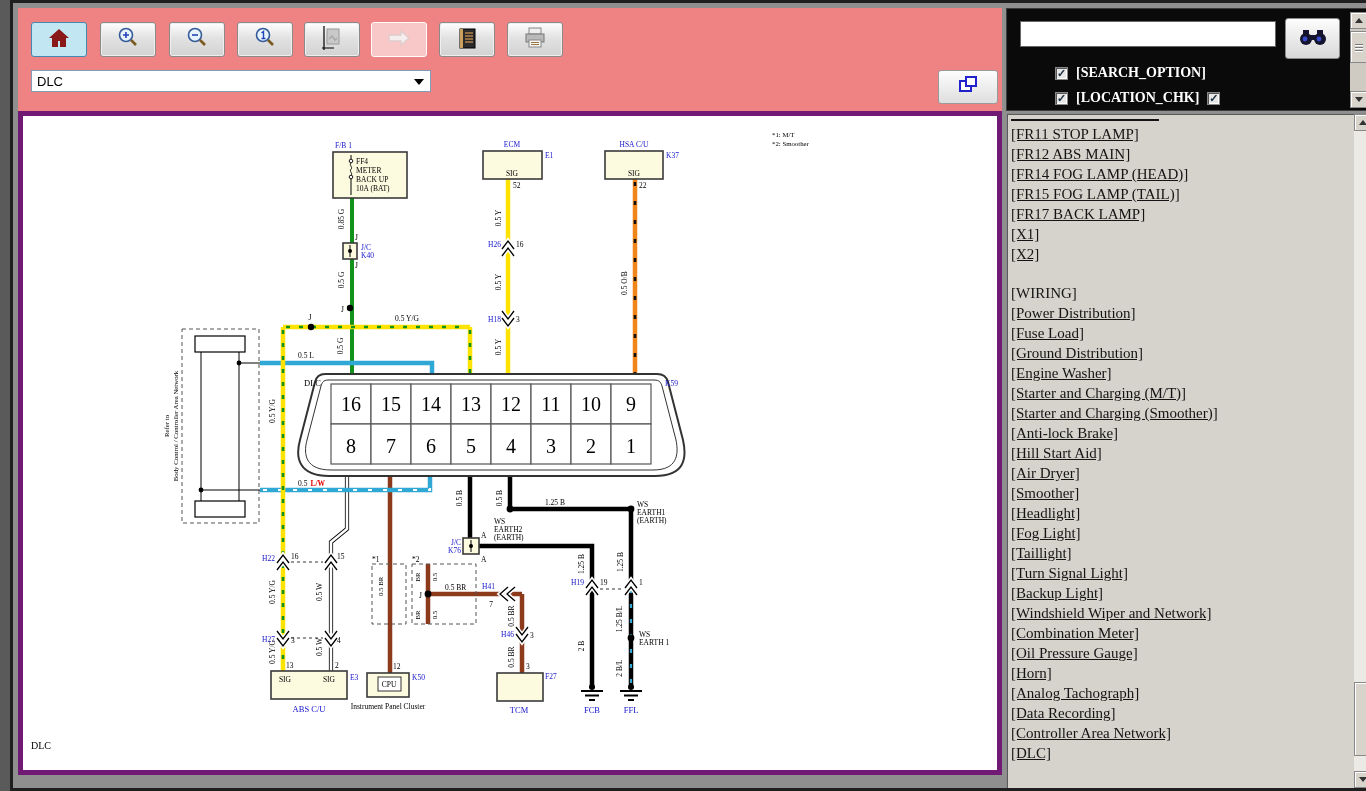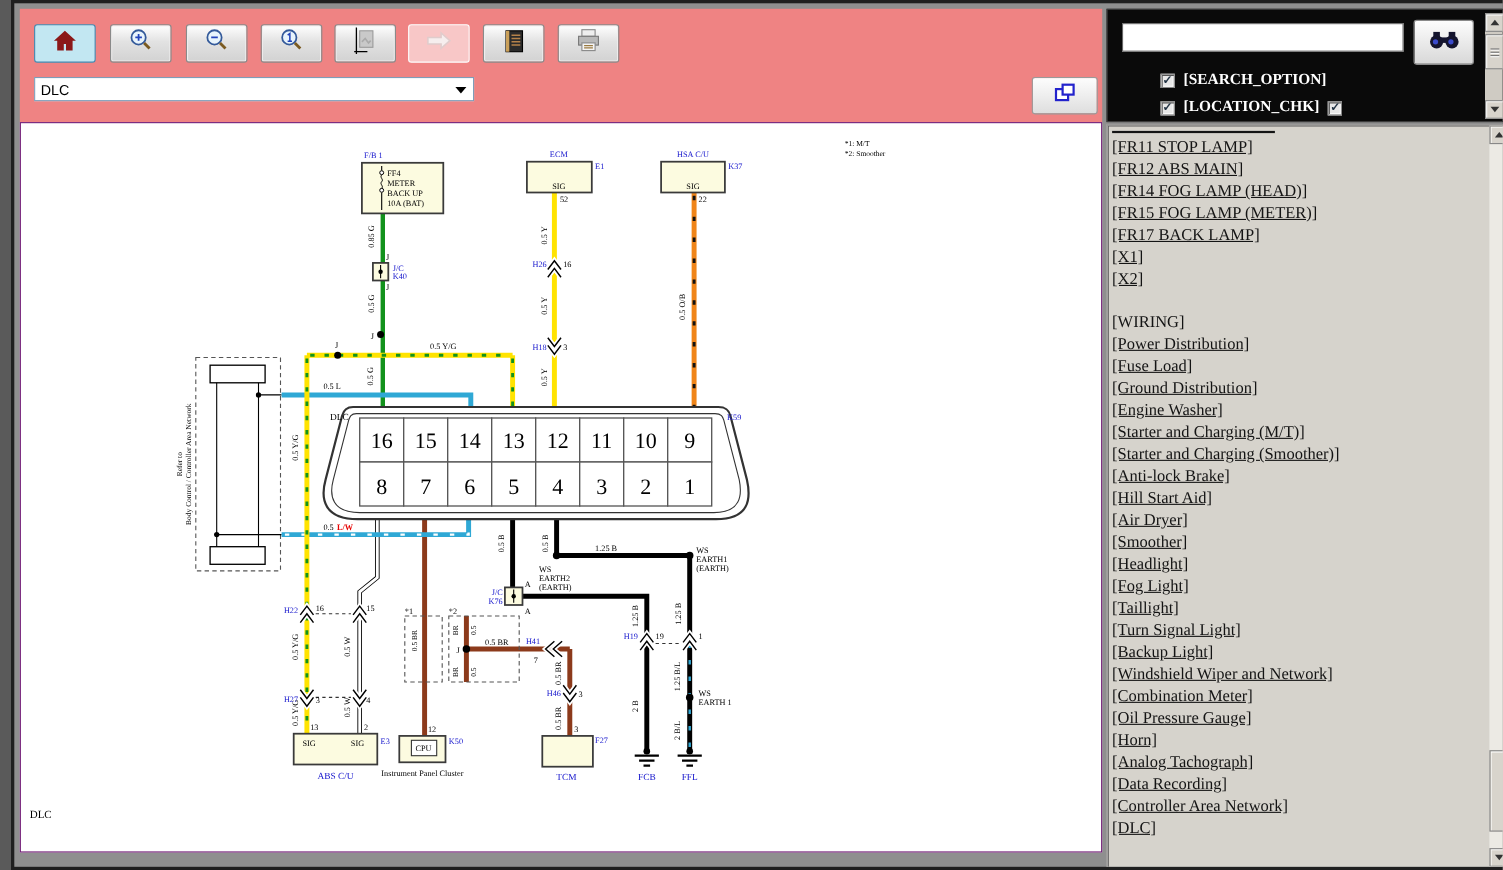--- a/index.html
+++ b/index.html
@@ -7,21 +7,21 @@
   .window{position:relative;width:1366px;height:791px;background:#8f8f8f;border:3px solid #1f1f1f;font-family:"Liberation Sans",sans-serif;overflow:hidden;margin-left:10px;}
   
   .toolbar-area{position:absolute;left:5px;top:5px;width:984px;height:103px;background:#ef8383;}
   .tb-btn{position:absolute;top:14px;width:56px;height:35px;background:linear-gradient(#ffffff,#e2e2e2 45%,#d2d2d2);border:1px solid #8a8a8a;border-radius:3px;box-shadow:inset 0 0 0 1px #efefef;display:flex;align-items:center;justify-content:center;}
   .tb-btn.active{background:#c2e7f2;border:1px solid #4288b0;box-shadow:none;}
   .tb-btn.disabled-arrow{background:rgba(255,255,255,0.55);border:1px solid #fdfdfd;box-shadow:none;}
   .dropdown{position:absolute;left:13px;top:62px;width:400px;height:22px;background:#fff;border:1px solid #7f9db9;display:flex;align-items:center;padding-left:5px;font-size:13px;color:#000;}
   .dd-arrow{position:absolute;right:6px;top:8px;width:0;height:0;border-left:5px solid transparent;border-right:5px solid transparent;border-top:6px solid #000;}
   .win-btn{position:absolute;left:920px;top:62px;width:60px;height:34px;background:linear-gradient(#fdfdfd,#dedede);border:1px solid #9a9a9a;border-radius:3px;display:flex;align-items:center;justify-content:center;}
   
-  .canvas{position:absolute;left:5px;top:108px;width:984px;height:664px;background:#fff;border:1px solid #701a75;}
+  .canvas{position:absolute;left:5px;top:108px;width:984px;height:664px;background:#fff;border:5px solid #701a75;}
   .corner-label{position:absolute;left:8px;top:624px;font-family:"Liberation Serif",serif;font-size:10px;color:#000;}
   
   .right-panel{position:absolute;left:993px;top:5px;width:368px;height:781px;}
   .search-panel{position:absolute;left:0;top:0;width:368px;height:103px;background:#0a0a0a;border:1px solid #3c3c3c;}
   .search-input{position:absolute;left:13px;top:12px;width:256px;height:26px;background:#fff;border:1px solid #666;font-size:13px;padding:0 4px;font-family:"Liberation Sans",sans-serif;}
   .search-btn{position:absolute;left:278px;top:9px;width:55px;height:41px;background:linear-gradient(#fdfdfd,#d8d8d8);border:1px solid #8a8a8a;border-radius:3px;display:flex;align-items:center;justify-content:center;}
   .chk-row{position:absolute;left:48px;color:#fff;font-family:"Liberation Serif",serif;font-size:14px;font-weight:bold;display:flex;align-items:center;gap:8px;}
   .chk{width:13px;height:13px;background:#e8e8e8;border:1px solid #888;box-shadow:inset 1px 1px 0 #555,inset -1px -1px 0 #fff;font-size:11px;line-height:11px;color:#234;text-align:center;font-weight:bold;font-family:"Liberation Sans",sans-serif;}
   .mini-scroll{position:absolute;left:343px;top:3px;width:18px;height:96px;background:#cfcbc3;}
   .sb-btn{position:absolute;left:0;width:18px;height:17px;background:#d8d4cc;border:1px solid #888;box-shadow:inset 1px 1px 0 #fff;display:flex;align-items:center;justify-content:center;}
@@ -448,21 +448,21 @@
           </div>
       </div>
     </div>
 
     <div class="nav-list">
       <div class="nav-inner">
         <div class="nav-partial"></div>
         <div class="nav-item">[FR11 STOP LAMP]</div>
         <div class="nav-item">[FR12 ABS MAIN]</div>
         <div class="nav-item">[FR14 FOG LAMP (HEAD)]</div>
-        <div class="nav-item">[FR15 FOG LAMP (METER)]</div>
+        <div class="nav-item">[FR15 FOG LAMP (TAIL)]</div>
         <div class="nav-item">[FR17 BACK LAMP]</div>
         <div class="nav-item">[X1]</div>
         <div class="nav-item">[X2]</div>
         <div class="nav-spacer"></div>
         <div class="nav-item nav-header">[WIRING]</div>
         <div class="nav-item">[Power Distribution]</div>
         <div class="nav-item">[Fuse Load]</div>
         <div class="nav-item">[Ground Distribution]</div>
         <div class="nav-item">[Engine Washer]</div>
         <div class="nav-item">[Starter and Charging (M/T)]</div>

